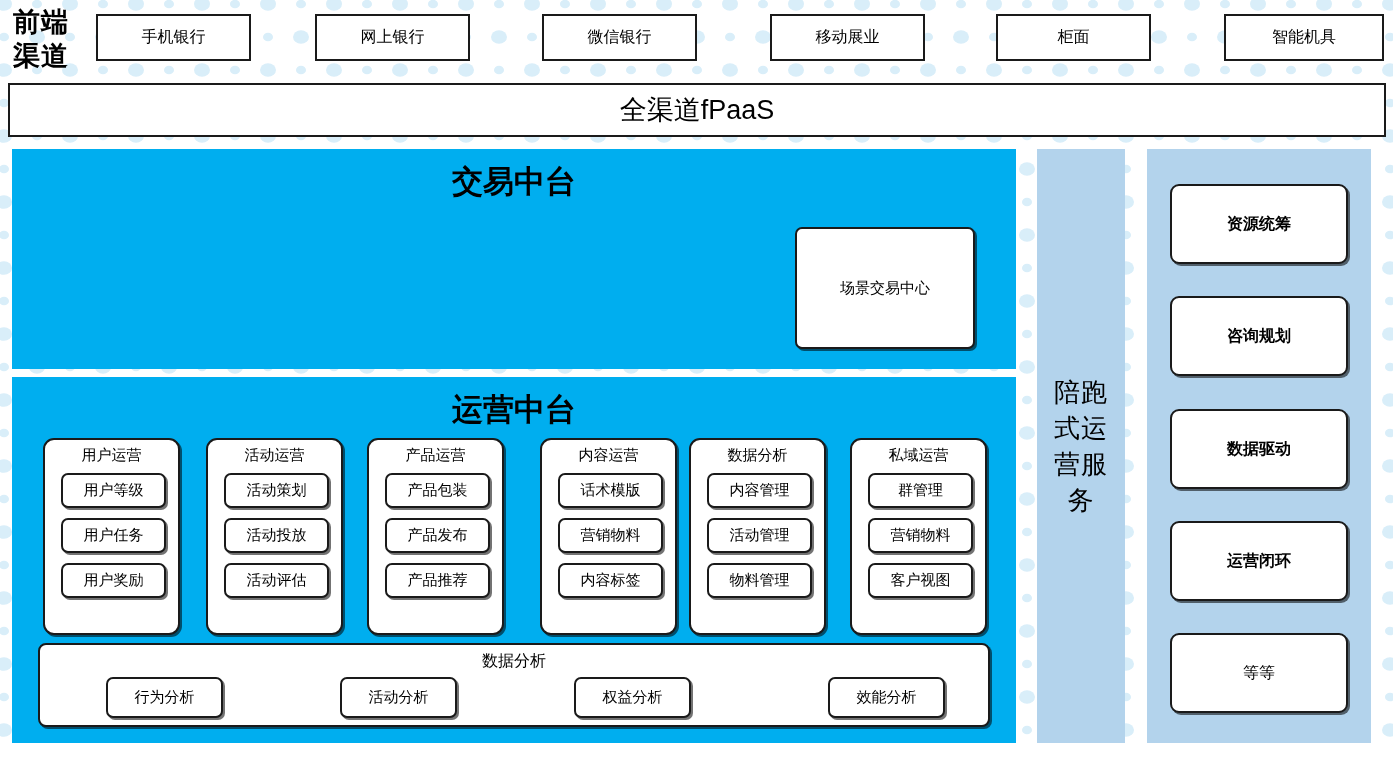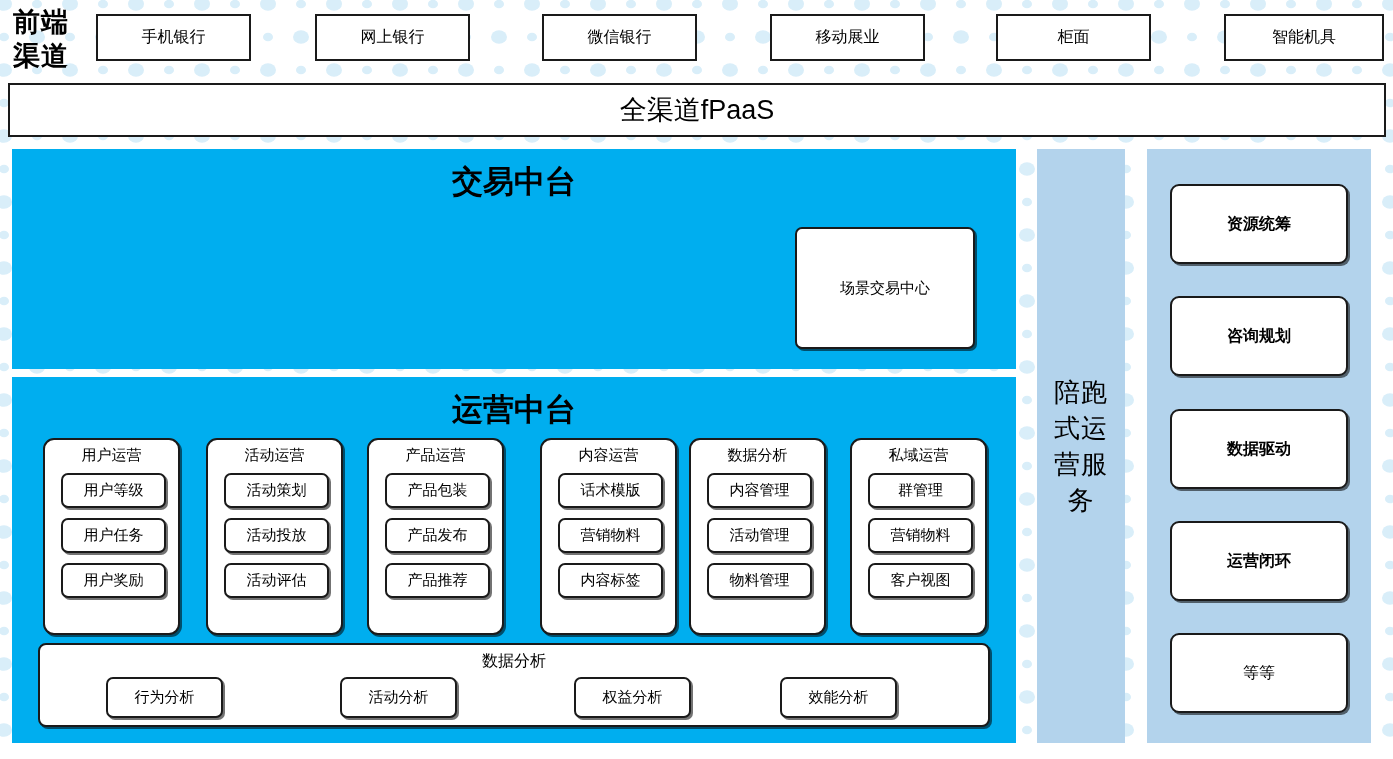--- a/index.html
+++ b/index.html
@@ -1186,21 +1186,21 @@
   <div class="bx rbx leaf leaf1">群管理</div>
   <div class="bx rbx leaf leaf2">营销物料</div>
   <div class="bx rbx leaf leaf3">客户视图</div>
 </div>
 
 <div id="analysis">
   <div class="ahead">数据分析</div>
   <div class="bx rbx abx" style="left:66px;">行为分析</div>
   <div class="bx rbx abx" style="left:300px;">活动分析</div>
   <div class="bx rbx abx" style="left:534px;">权益分析</div>
-  <div class="bx rbx abx" style="left:740px;">效能分析</div>
+  <div class="bx rbx abx" style="left:788px;">效能分析</div>
 </div>
 
 <div id="service-col">
   <div class="vtext">陪跑式运营服务</div>
 </div>
 
 <div id="right-panel">
   <div class="bx rbx cap cap0">资源统筹</div>
   <div class="bx rbx cap cap1">咨询规划</div>
   <div class="bx rbx cap cap2">数据驱动</div>

